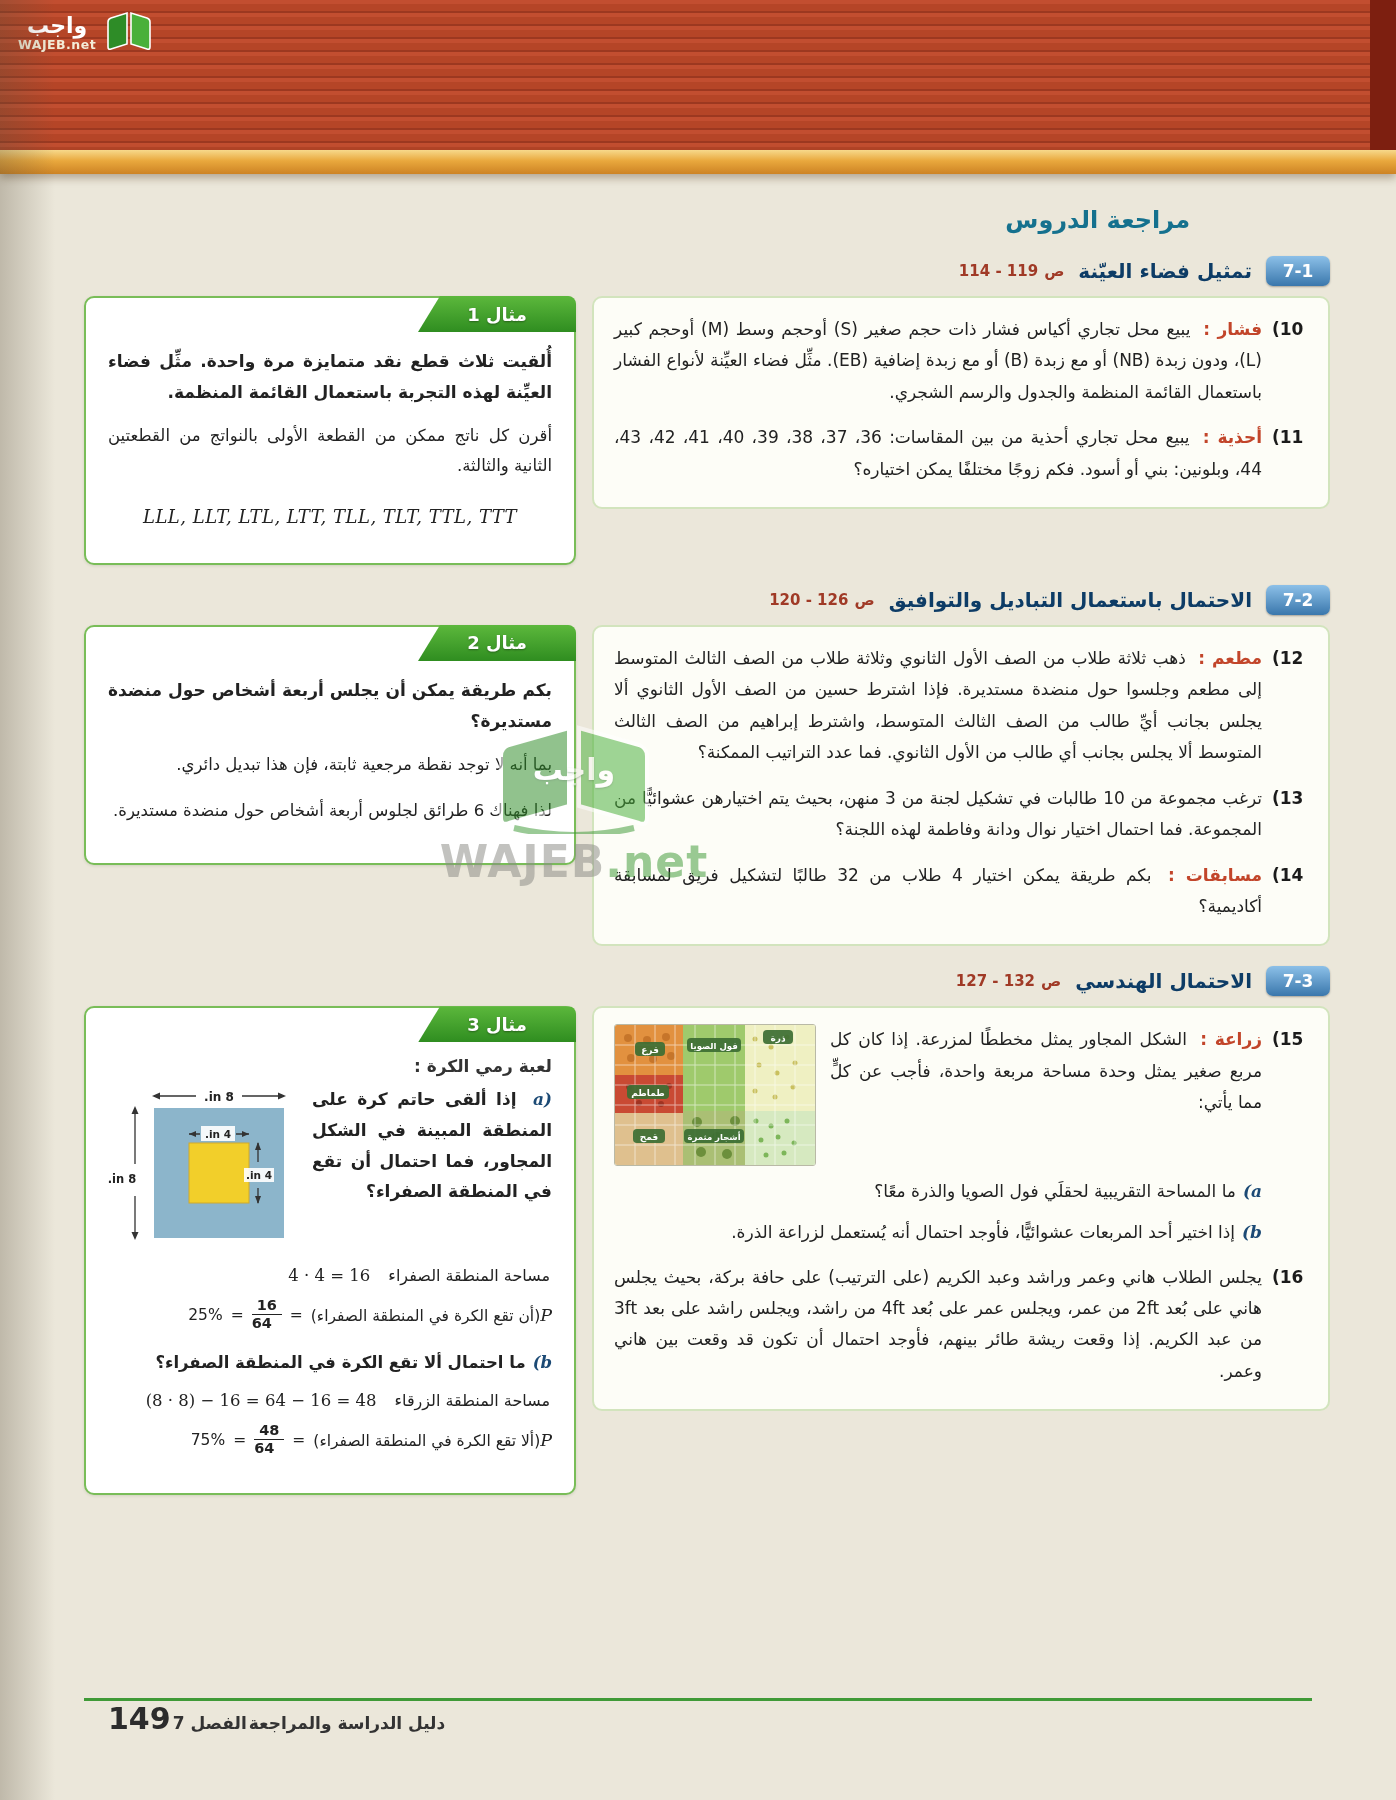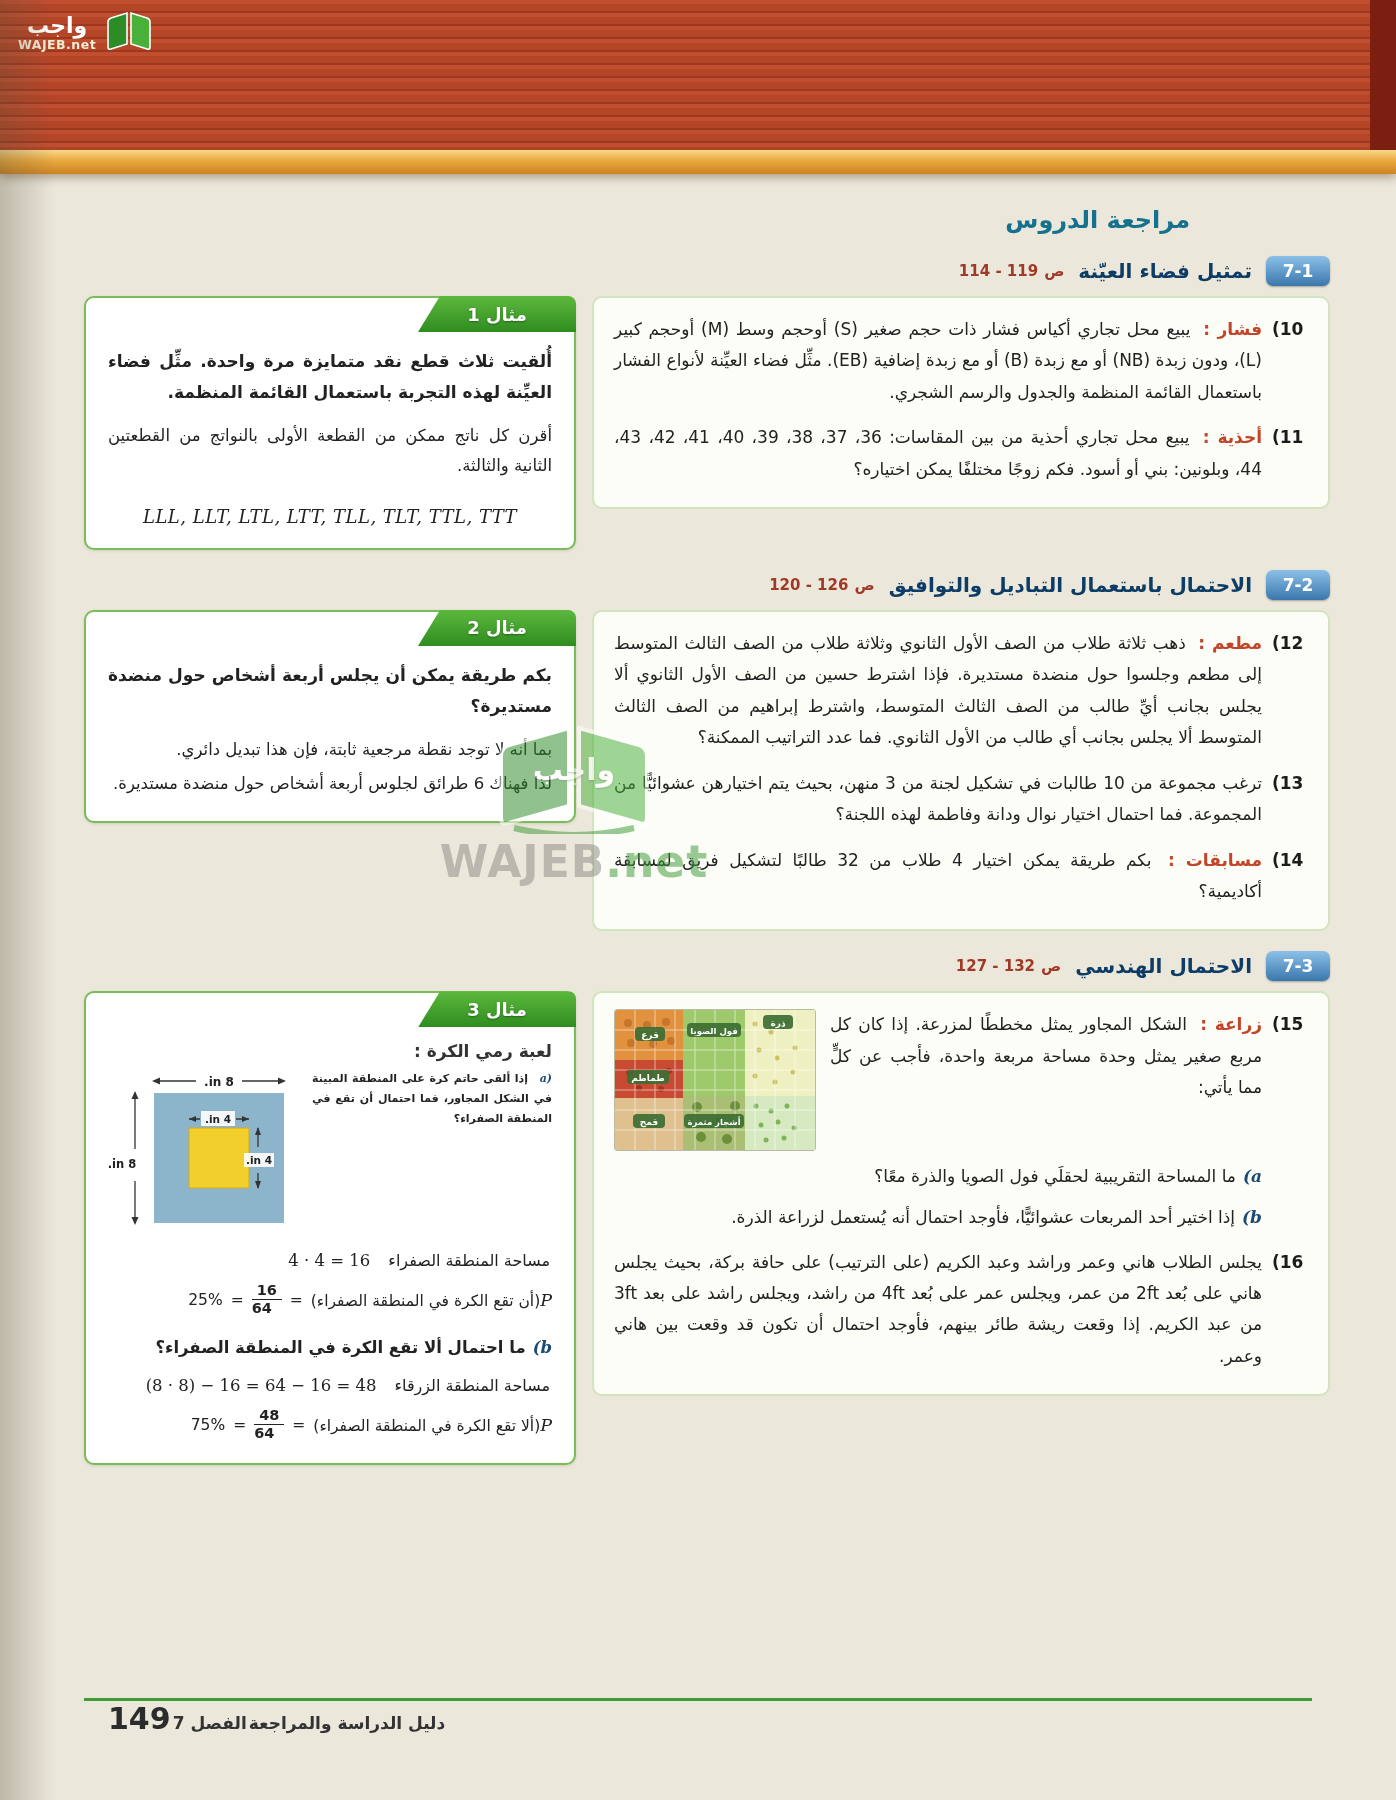--- a/index.html
+++ b/index.html
@@ -29,38 +29,38 @@
   .row{display:flex;align-items:flex-start;gap:16px;margin-bottom:20px}
 
   .problems{flex:1;background:#fdfdf7;border:2px solid #d2e4bd;border-radius:10px;padding:16px 20px 8px}
   .problem{display:flex;gap:10px;margin-bottom:14px;font-size:17px;line-height:1.85;text-align:justify}
   .pnum{direction:ltr;font-weight:bold;min-width:36px;flex:none;color:#1b1b1b}
   .pbody{flex:1}
   .keyword{font-weight:bold;color:#c2452a;margin-left:6px}
   .keyword:empty{display:none}
 
   .example{width:492px;flex:none;position:relative;background:#fff;border:2px solid #79bd58;border-radius:10px;
-    padding:48px 22px 21px;box-shadow:0 1px 3px rgba(60,80,40,.15)}
+    padding:48px 22px 36px;box-shadow:0 1px 3px rgba(60,80,40,.15)}
   .ex-tab{position:absolute;top:-2px;right:-2px;width:158px;height:36px;
     background:linear-gradient(180deg,#5cb83c,#2f8d20);clip-path:polygon(0 100%,22px 0,100% 0,100% 100%);
     border-radius:0 8px 0 0;color:#fff;font-weight:bold;font-size:18px;display:flex;align-items:center;justify-content:center;
     text-shadow:0 1px 2px rgba(0,0,0,.35)}
   .ex-q{font-weight:bold;font-size:17px;line-height:1.85;text-align:justify}
   .ex-p{font-size:16.5px;line-height:1.85;margin-top:12px;text-align:justify}
   .outcomes{direction:ltr;text-align:center;font-family:"DejaVu Serif","Liberation Serif",serif;font-style:italic;
     font-size:18px;margin-top:24px;letter-spacing:.5px}
   .steps{direction:ltr;width:292px;margin:20px 38px 4px auto;display:grid;grid-template-columns:1fr 118px;
     column-gap:16px;row-gap:18px;align-items:baseline}
   .step-label{text-align:right;color:#1e6fb4;font-weight:bold;font-size:14.5px}
   .step-math{text-align:left;font-family:"DejaVu Serif","Liberation Serif",serif;font-style:italic;font-size:17.5px;color:#111}
-  .ex-conc{font-size:16.5px;line-height:1.85;margin-top:4px;text-align:justify}
+  .ex-conc{font-size:16.5px;line-height:1.85;margin-top:16px;text-align:justify}
 
   .ex3-head{font-weight:bold;font-size:17px;margin-bottom:8px;color:#333}
   .ex3-row{display:flex;gap:8px;align-items:flex-start}
-  .ex3-text{flex:1;font-weight:bold;font-size:11px;line-height:1.8;text-align:justify}
+  .ex3-text{flex:1;font-weight:bold;font-size:17px;line-height:1.8;text-align:justify}
   .marker{direction:ltr;font-family:"DejaVu Serif","Liberation Serif",serif;font-style:italic;font-weight:bold;color:#1c4a75;margin-left:7px}
   .figure{flex:none;width:196px}
   .mline{display:flex;align-items:center;gap:18px;font-size:16px;margin:14px 2px 0}
   .mmath{direction:ltr;font-family:"DejaVu Serif","Liberation Serif",serif;font-size:16.5px;white-space:nowrap}
   .pline{display:flex;align-items:center;gap:8px;font-size:15.5px;margin:12px 0 0}
   .pvar{font-family:"DejaVu Serif","Liberation Serif",serif;font-style:italic;font-size:17.5px}
   .frac{direction:ltr;display:inline-flex;flex-direction:column;align-items:flex-start;line-height:1.15;font-size:14.5px;font-weight:bold}
   .frac .ftop{border-bottom:1.6px solid #222;padding:0 5px}
   .itemb{display:flex;margin-top:16px;font-weight:bold;font-size:16.5px;line-height:1.8}
 

